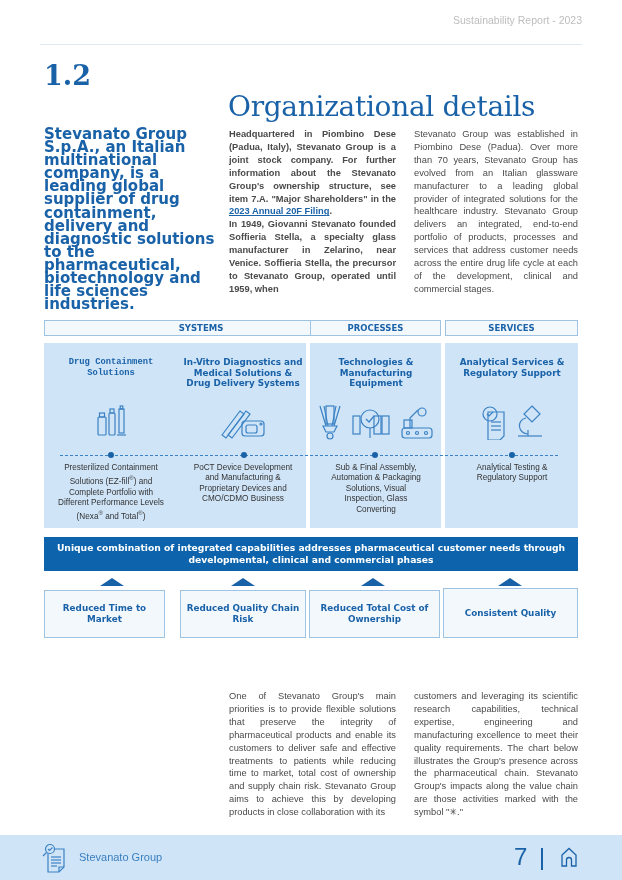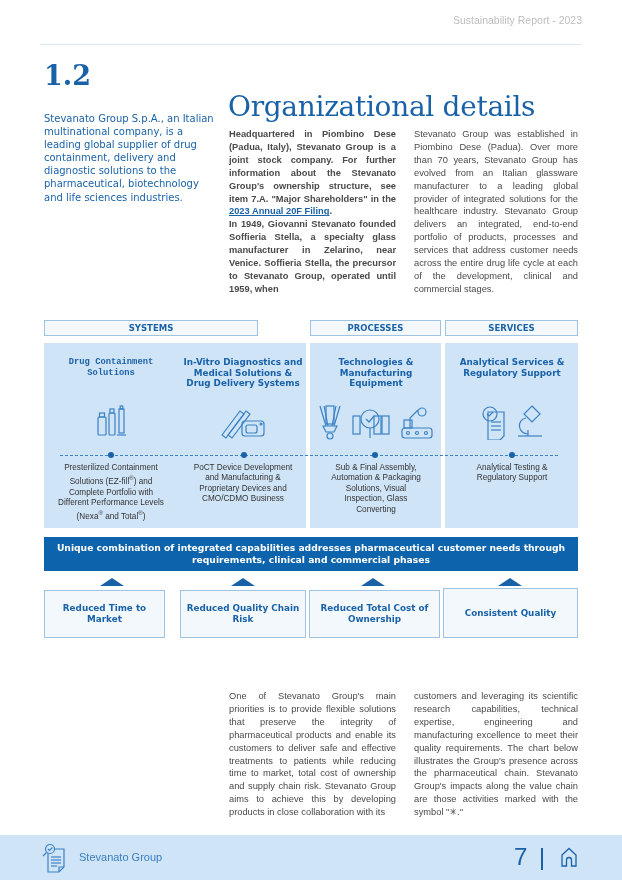--- a/index.html
+++ b/index.html
@@ -2,21 +2,21 @@
 <html><head>
 <meta charset="utf-8">
 <style>
   html,body{margin:0;padding:0;}
   body{width:622px;height:880px;position:relative;background:#ffffff;font-family:"DejaVu Sans","Liberation Sans",sans-serif;overflow:hidden;color:#444;}
   .abs{position:absolute;}
   .header-title{right:40px;top:14px;font-size:10.5px;color:#bdbdbd;font-family:"Liberation Sans",sans-serif;}
   .header-rule{left:40px;right:40px;top:44px;height:1px;background:#dceaf6;}
   .sec-num{left:44px;top:60px;font-size:27px;font-weight:bold;color:#1a62a8;font-family:"DejaVu Serif",serif;}
   .sec-title{left:228px;top:58px;font-size:28px;color:#1a62a8;font-family:"DejaVu Serif",serif;letter-spacing:-0.3px;margin-top:32px;}
-  .intro{left:44px;top:112px;width:172px;font-size:10px;line-height:13.1px;font-weight:normal;color:#1a62a8;font-family:"DejaVu Sans",sans-serif;}
+  .intro{left:44px;top:128px;width:172px;font-size:15px;line-height:13.1px;font-weight:bold;color:#1a62a8;font-family:"DejaVu Sans",sans-serif;}
   .col{font-size:9.3px;line-height:12.9px;color:#4a4a4a;text-align:justify;font-family:"Liberation Sans",sans-serif;}
   .col1{left:229px;top:128px;width:167px;font-weight:bold;}
   .col2{left:414px;top:128px;width:164px;}
   .col3{left:229px;top:690px;width:167px;}
   .col4{left:414px;top:690px;width:164px;}
   .col p{margin:0;}
   .link{color:#1a62a8;text-decoration:underline;}
   .hdrbox{top:320px;height:16px;background:#f3f8fd;border:1px solid #9fc3e3;box-sizing:border-box;color:#1a62a8;font-size:8.5px;font-weight:bold;text-align:center;line-height:14px;font-family:"DejaVu Sans",sans-serif;}
   .panel{top:343px;height:185px;background:#cfe4f7;}
   .ptitle{font-size:8.8px;font-weight:bold;color:#1a62a8;text-align:center;line-height:10.5px;font-family:"DejaVu Sans",sans-serif;}
@@ -44,21 +44,21 @@
 <div class="abs intro">Stevanato Group S.p.A., an Italian multinational company, is a leading global supplier of drug containment, delivery and diagnostic solutions to the pharmaceutical, biotechnology and life sciences industries.</div>
 
 <div class="abs col col1">
   <p><span>Headquartered in Piombino Dese (Padua, Italy), Stevanato Group is a joint stock company. For further information about the Stevanato Group's ownership structure, see item 7.A. "Major Shareholders" in the </span><span class="link">2023 Annual 20F Filing</span><span>.</span></p>
   <p>In 1949, Giovanni Stevanato founded Soffieria Stella, a specialty glass manufacturer in Zelarino, near Venice. Soffieria Stella, the precursor to Stevanato Group, operated until 1959, when</p>
 </div>
 <div class="abs col col2">
   <p>Stevanato Group was established in Piombino Dese (Padua). Over more than 70 years, Stevanato Group has evolved from an Italian glassware manufacturer to a leading global provider of integrated solutions for the healthcare industry. Stevanato Group delivers an integrated, end-to-end portfolio of products, processes and services that address customer needs across the entire drug life cycle at each of the development, clinical and commercial stages.</p>
 </div>
 
-<div class="abs hdrbox" style="left:44px;width:214px;">SYSTEMS</div>
+<div class="abs hdrbox" style="left:44px;width:314px;">SYSTEMS</div>
 <div class="abs hdrbox" style="left:310px;width:131px;">PROCESSES</div>
 <div class="abs hdrbox" style="left:445px;width:133px;">SERVICES</div>
 
 <div class="abs panel" style="left:44px;width:262px;"></div>
 <div class="abs panel" style="left:310px;width:131px;"></div>
 <div class="abs panel" style="left:445px;width:133px;"></div>
 
 <div class="abs ptitle" style="left:54px;top:357px;width:114px;font-family:Liberation Mono, monospace;">Drug Containment Solutions</div>
 <div class="abs ptitle" style="left:182px;top:357px;width:122px;">In-Vitro Diagnostics and Medical Solutions &amp; Drug Delivery Systems</div>
 <div class="abs ptitle" style="left:316px;top:357px;width:120px;">Technologies &amp; Manufacturing Equipment</div>
@@ -116,21 +116,21 @@
 <div class="abs dot" style="left:108px;"></div>
 <div class="abs dot" style="left:241px;"></div>
 <div class="abs dot" style="left:372px;"></div>
 <div class="abs dot" style="left:509px;"></div>
 
 <div class="abs pdesc" style="left:58px;top:463px;width:106px;"><span>Presterilized Containment Solutions (EZ-fill</span><sup>®</sup><span>) and Complete Portfolio with Different Performance Levels (Nexa</span><sup>®</sup><span> and Total</span><sup>®</sup><span>)</span></div>
 <div class="abs pdesc" style="left:190px;top:463px;width:106px;">PoCT Device Development and Manufacturing &amp; Proprietary Devices and CMO/CDMO Business</div>
 <div class="abs pdesc" style="left:326px;top:463px;width:100px;">Sub &amp; Final Assembly, Automation &amp; Packaging Solutions, Visual Inspection, Glass Converting</div>
 <div class="abs pdesc" style="left:463px;top:463px;width:98px;">Analytical Testing &amp; Regulatory Support</div>
 
-<div class="abs banner">Unique combination of integrated capabilities addresses pharmaceutical customer needs through requirements, clinical and commercial phases</div>
+<div class="abs banner">Unique combination of integrated capabilities addresses pharmaceutical customer needs through developmental, clinical and commercial phases</div>
 
 <div class="abs tri" style="left:100px;"></div>
 <div class="abs tri" style="left:231px;"></div>
 <div class="abs tri" style="left:361px;"></div>
 <div class="abs tri" style="left:498px;"></div>
 
 <div class="abs ben" style="left:44px;width:121px;">Reduced Time to Market</div>
 <div class="abs ben" style="left:180px;width:126px;">Reduced Quality Chain Risk</div>
 <div class="abs ben" style="left:309px;width:131px;">Reduced Total Cost of Ownership</div>
 <div class="abs ben" style="left:443px;width:135px;top:588px;height:50px;">Consistent Quality</div>

